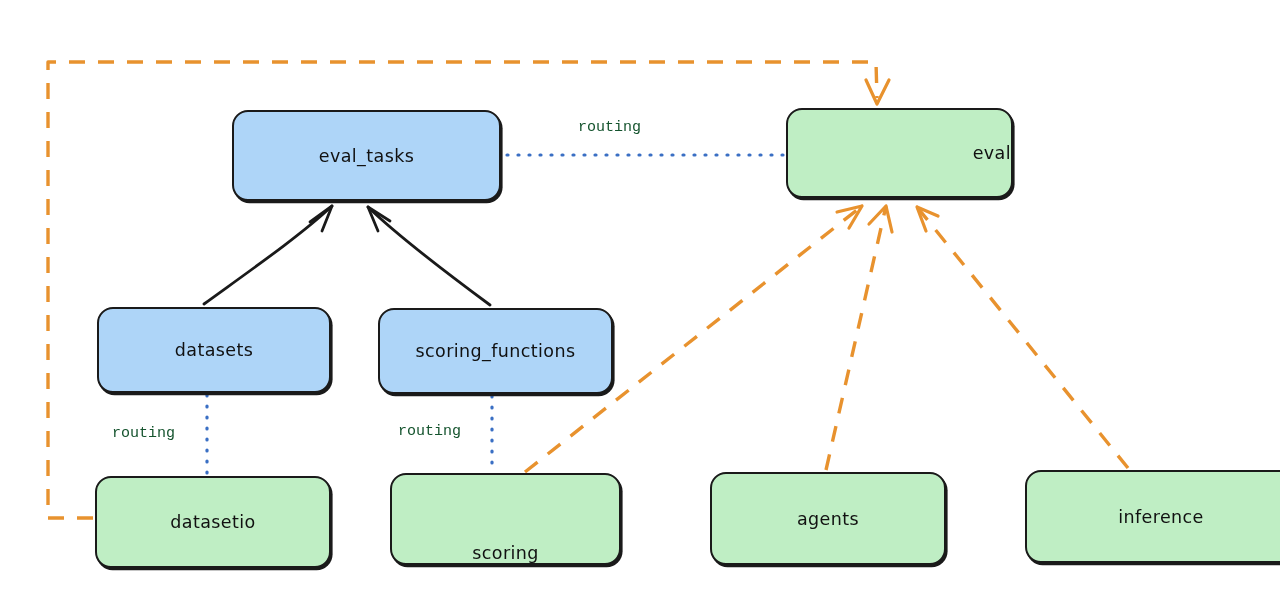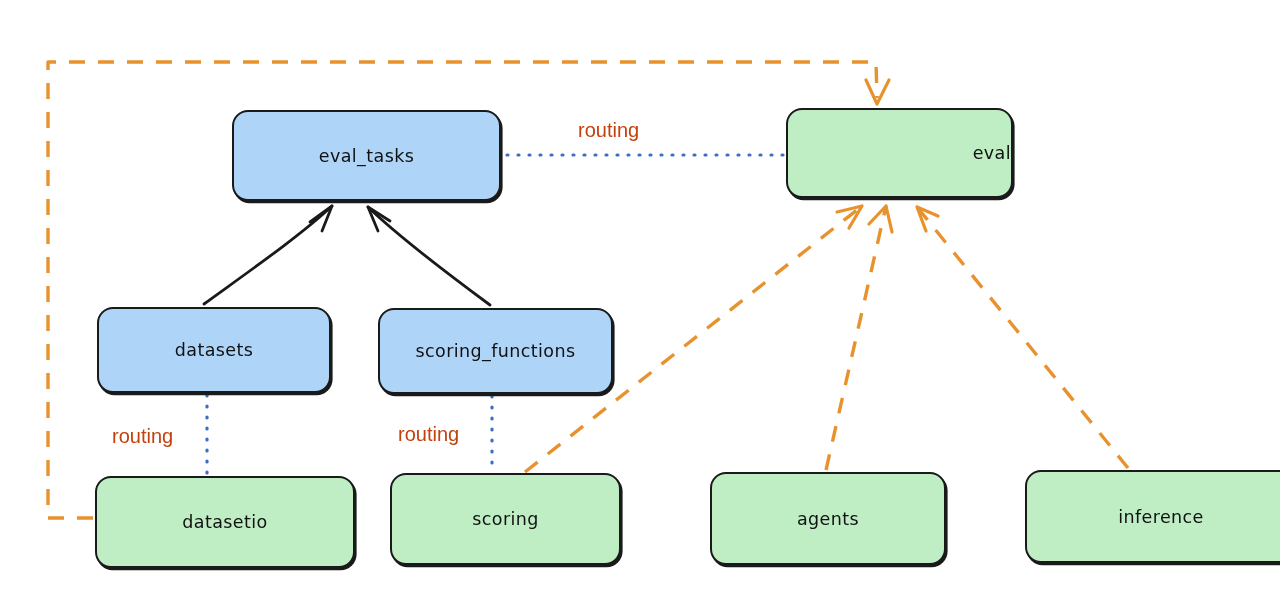--- a/index.html
+++ b/index.html
@@ -41,23 +41,23 @@
   .node-label {
     font-family: "DejaVu Sans", sans-serif;
     font-size: 17.5px;
     color: #111111;
     letter-spacing: 0.4px;
     white-space: nowrap;
     user-select: none;
   }
   .edge-label {
     position: absolute;
-    font-family: Liberation Sans, sans-serif;
-    font-size: 20px;
-    color: #c2410c;
+    font-family: Liberation Mono, monospace;
+    font-size: 15px;
+    color: #14532d;
     white-space: nowrap;
     user-select: none;
   }
 </style>
 </head>
 <body>
 
 <div id="canvas">
 
   <svg id="edges" viewBox="0 0 1280 596" xmlns="http://www.w3.org/2000/svg">
@@ -114,25 +114,25 @@
   </div>
 
   <div class="node blue" style="left:97px; top:307px; width:234px; height:86px;">
     <span class="node-label">datasets</span>
   </div>
 
   <div class="node blue" style="left:378px; top:308px; width:235px; height:86px;">
     <span class="node-label">scoring_functions</span>
   </div>
 
-  <div class="node green" style="left:95px; top:476px; width:260px; height:92px;">
+  <div class="node green" style="left:95px; top:476px; width:236px; height:92px;">
     <span class="node-label">datasetio</span>
   </div>
 
-  <div class="node green" style="left:390px; top:473px; width:231px; height:92px;">
+  <div class="node green" style="left:390px; top:473px; width:231px; height:92px;align-items:flex-end;">
     <span class="node-label">scoring</span>
   </div>
 
   <div class="node green" style="left:710px; top:472px; width:236px; height:93px;">
     <span class="node-label">agents</span>
   </div>
 
   <div class="node green" style="left:1025px; top:470px; width:272px; height:93px;">
     <span class="node-label">inference</span>
   </div>

